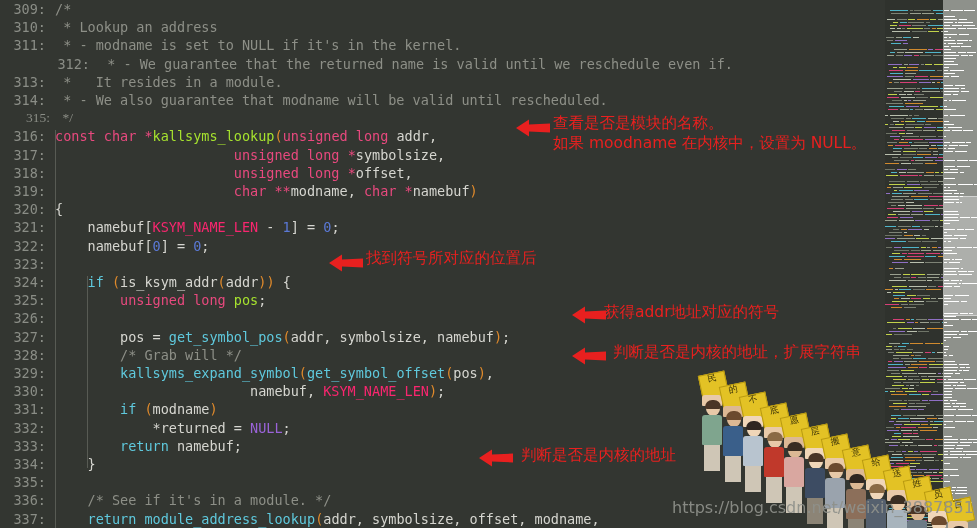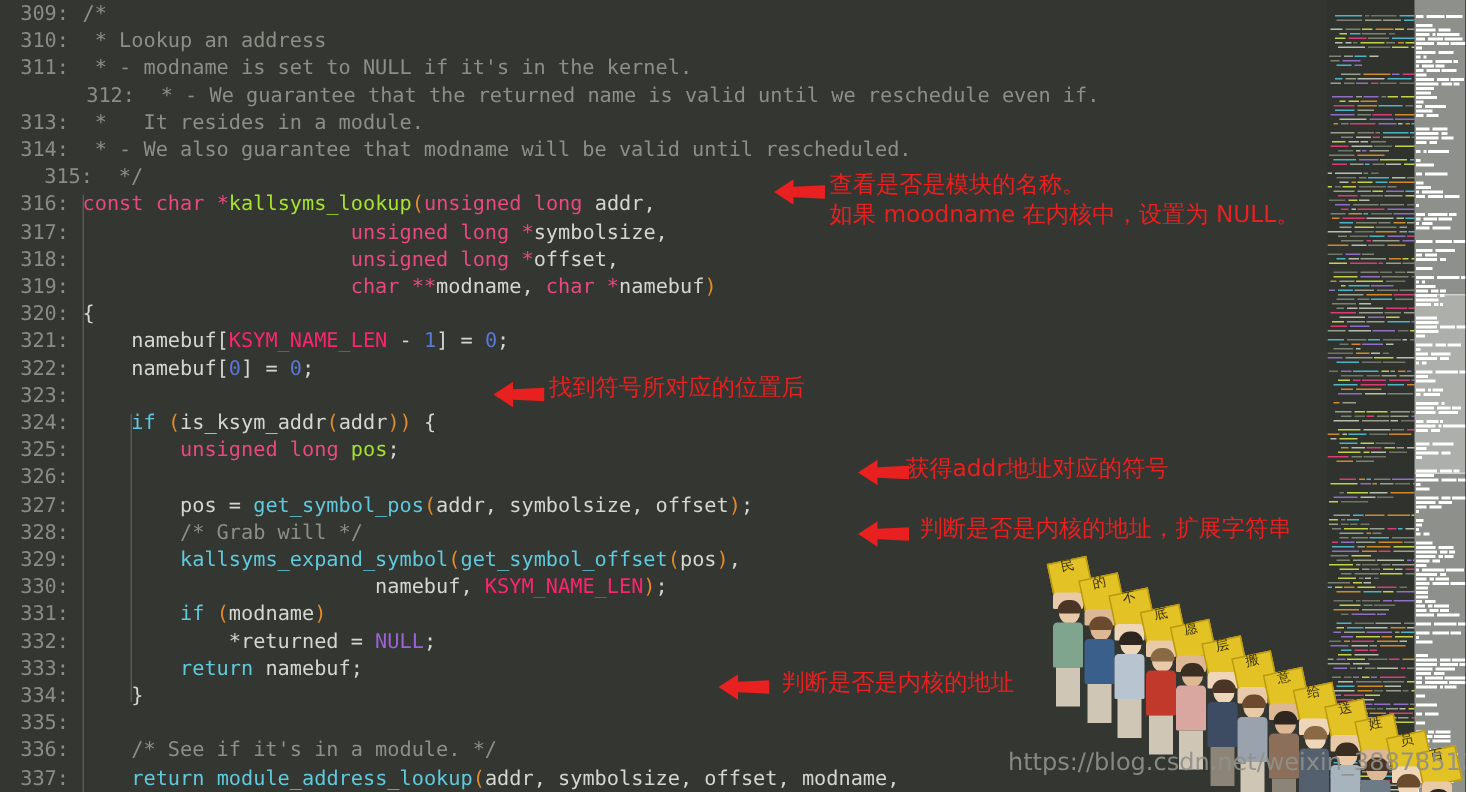--- a/index.html
+++ b/index.html
@@ -90,33 +90,33 @@
 <div id="app">
 
   <div class="editor">
     <div class="code-layer" id="code-layer">
         <div class="line" style="top: 0px; position: absolute; left: 0px; width: 885px;"><span class="ln">309:</span><span class="gut"></span><span class="code"><span class="cmt">/*</span></span></div>
         <div class="line" style="top: 18.2px; position: absolute; left: 0px; width: 885px;"><span class="ln">310:</span><span class="gut"></span><span class="code"><span class="cmt"> * Lookup an address</span></span></div>
         <div class="line" style="top: 36.4px; position: absolute; left: 0px; width: 885px;"><span class="ln">311:</span><span class="gut"></span><span class="code"><span class="cmt"> * - modname is set to NULL if it's in the kernel.</span></span></div>
         <div class="line" style="top: 54.6px; position: absolute; left: 0px; width: 885px; margin-left: 44px;"><span class="ln">312:</span><span class="gut"></span><span class="code"><span class="cmt"> * - We guarantee that the returned name is valid until we reschedule even if.</span></span></div>
         <div class="line" style="top: 72.8px; position: absolute; left: 0px; width: 885px;"><span class="ln">313:</span><span class="gut"></span><span class="code"><span class="cmt"> *   It resides in a module.</span></span></div>
         <div class="line" style="top: 91px; position: absolute; left: 0px; width: 885px;"><span class="ln">314:</span><span class="gut"></span><span class="code"><span class="cmt"> * - We also guarantee that modname will be valid until rescheduled.</span></span></div>
-        <div class="line" style="top: 109.2px; position: absolute; left: 16px; width: 885px;"><span class="ln">315:</span><span class="gut"></span><span class="code"><span class="cmt"> */</span></span></div>
+        <div class="line" style="top: 109.2px; position: absolute; left: 4px; width: 885px; font-family: Liberation Serif, serif;"><span class="ln">315:</span><span class="gut"></span><span class="code"><span class="cmt"> */</span></span></div>
         <div class="line" style="top: 127.4px; position: absolute; left: 0px; width: 885px;"><span class="ln">316:</span><span class="gut"></span><span class="code"><span class="kw">const</span><span class="punct"> </span><span class="kw">char</span><span class="punct"> </span><span class="kw">*</span><span class="fndef">kallsyms_lookup</span><span class="paren">(</span><span class="kw">unsigned</span><span class="punct"> </span><span class="kw">long</span><span class="punct"> </span><span class="var">addr</span><span class="punct">,</span></span></div>
         <div class="line" style="top: 145.6px; position: absolute; left: 0px; width: 885px;"><span class="ln">317:</span><span class="gut"></span><span class="code"><span class="punct">                      </span><span class="kw">unsigned</span><span class="punct"> </span><span class="kw">long</span><span class="punct"> </span><span class="kw">*</span><span class="var">symbolsize</span><span class="punct">,</span></span></div>
         <div class="line" style="top: 163.8px; position: absolute; left: 0px; width: 885px;"><span class="ln">318:</span><span class="gut"></span><span class="code"><span class="punct">                      </span><span class="kw">unsigned</span><span class="punct"> </span><span class="kw">long</span><span class="punct"> </span><span class="kw">*</span><span class="var">offset</span><span class="punct">,</span></span></div>
         <div class="line" style="top: 182px; position: absolute; left: 0px; width: 885px;"><span class="ln">319:</span><span class="gut"></span><span class="code"><span class="punct">                      </span><span class="kw">char</span><span class="punct"> </span><span class="kw">**</span><span class="var">modname</span><span class="punct">, </span><span class="kw">char</span><span class="punct"> </span><span class="kw">*</span><span class="var">namebuf</span><span class="paren">)</span></span></div>
         <div class="line" style="top: 200.2px; position: absolute; left: 0px; width: 885px;"><span class="ln">320:</span><span class="gut"></span><span class="code"><span class="punct">{</span></span></div>
         <div class="line" style="top: 218.4px; position: absolute; left: 0px; width: 885px;"><span class="ln">321:</span><span class="gut"></span><span class="code"><span class="var">    namebuf</span><span class="punct">[</span><span class="cnst">KSYM_NAME_LEN</span><span class="punct"> - </span><span class="num">1</span><span class="punct">] = </span><span class="num">0</span><span class="punct">;</span></span></div>
         <div class="line" style="top: 236.6px; position: absolute; left: 0px; width: 885px;"><span class="ln">322:</span><span class="gut"></span><span class="code"><span class="var">    namebuf</span><span class="punct">[</span><span class="num">0</span><span class="punct">] = </span><span class="num">0</span><span class="punct">;</span></span></div>
         <div class="line" style="top: 254.8px; position: absolute; left: 0px; width: 885px;"><span class="ln">323:</span><span class="gut"></span><span class="code"></span></div>
         <div class="line" style="top: 273px; position: absolute; left: 0px; width: 885px;"><span class="ln">324:</span><span class="gut"></span><span class="code"><span class="punct">    </span><span class="fn">if</span><span class="punct"> </span><span class="paren">(</span><span class="var">is_ksym_addr</span><span class="paren">(</span><span class="var">addr</span><span class="paren">)</span><span class="paren">)</span><span class="punct"> {</span></span></div>
         <div class="line" style="top: 291.2px; position: absolute; left: 0px; width: 885px;"><span class="ln">325:</span><span class="gut"></span><span class="code"><span class="punct">        </span><span class="kw">unsigned</span><span class="punct"> </span><span class="kw">long</span><span class="punct"> </span><span class="fndef">pos</span><span class="punct">;</span></span></div>
         <div class="line" style="top: 309.4px; position: absolute; left: 0px; width: 885px;"><span class="ln">326:</span><span class="gut"></span><span class="code"></span></div>
-        <div class="line" style="top: 327.6px; position: absolute; left: 0px; width: 885px;"><span class="ln">327:</span><span class="gut"></span><span class="code"><span class="var">        pos = </span><span class="fn">get_symbol_pos</span><span class="paren">(</span><span class="var">addr, symbolsize, offset</span><span class="paren">)</span><span class="punct">;</span></span></div>
+        <div class="line" style="top: 327.6px; position: absolute; left: 0px; width: 885px;"><span class="ln">327:</span><span class="gut"></span><span class="code"><span class="var">        pos = </span><span class="fn">get_symbol_pos</span><span class="paren">(</span><span class="var">addr, symbolsize, namebuf</span><span class="paren">)</span><span class="punct">;</span></span></div>
         <div class="line" style="top: 345.8px; position: absolute; left: 0px; width: 885px;"><span class="ln">328:</span><span class="gut"></span><span class="code"><span class="cmt">        /* Grab will */</span></span></div>
         <div class="line" style="top: 364px; position: absolute; left: 0px; width: 885px;"><span class="ln">329:</span><span class="gut"></span><span class="code"><span class="punct">        </span><span class="fn">kallsyms_expand_symbol</span><span class="paren">(</span><span class="fn">get_symbol_offset</span><span class="paren">(</span><span class="var">pos</span><span class="paren">)</span><span class="punct">,</span></span></div>
         <div class="line" style="top: 382.2px; position: absolute; left: 0px; width: 885px;"><span class="ln">330:</span><span class="gut"></span><span class="code"><span class="var">                        namebuf</span><span class="punct">, </span><span class="cnst">KSYM_NAME_LEN</span><span class="paren">)</span><span class="punct">;</span></span></div>
         <div class="line" style="top: 400.4px; position: absolute; left: 0px; width: 885px;"><span class="ln">331:</span><span class="gut"></span><span class="code"><span class="punct">        </span><span class="fn">if</span><span class="punct"> </span><span class="paren">(</span><span class="var">modname</span><span class="paren">)</span></span></div>
         <div class="line" style="top: 418.6px; position: absolute; left: 0px; width: 885px;"><span class="ln">332:</span><span class="gut"></span><span class="code"><span class="var">            *returned = </span><span class="nul">NULL</span><span class="punct">;</span></span></div>
         <div class="line" style="top: 436.8px; position: absolute; left: 0px; width: 885px;"><span class="ln">333:</span><span class="gut"></span><span class="code"><span class="punct">        </span><span class="fn">return</span><span class="var"> namebuf</span><span class="punct">;</span></span></div>
         <div class="line" style="top: 455px; position: absolute; left: 0px; width: 885px;"><span class="ln">334:</span><span class="gut"></span><span class="code"><span class="punct">    }</span></span></div>
         <div class="line" style="top: 473.2px; position: absolute; left: 0px; width: 885px;"><span class="ln">335:</span><span class="gut"></span><span class="code"></span></div>
         <div class="line" style="top: 491.4px; position: absolute; left: 0px; width: 885px;"><span class="ln">336:</span><span class="gut"></span><span class="code"><span class="cmt">    /* See if it's in a module. */</span></span></div>
         <div class="line" style="top: 509.6px; position: absolute; left: 0px; width: 885px;"><span class="ln">337:</span><span class="gut"></span><span class="code"><span class="punct">    </span><span class="fn">return</span><span class="punct"> </span><span class="fn">module_address_lookup</span><span class="paren">(</span><span class="var">addr, symbolsize, offset, modname</span><span class="punct">,</span></span></div>

